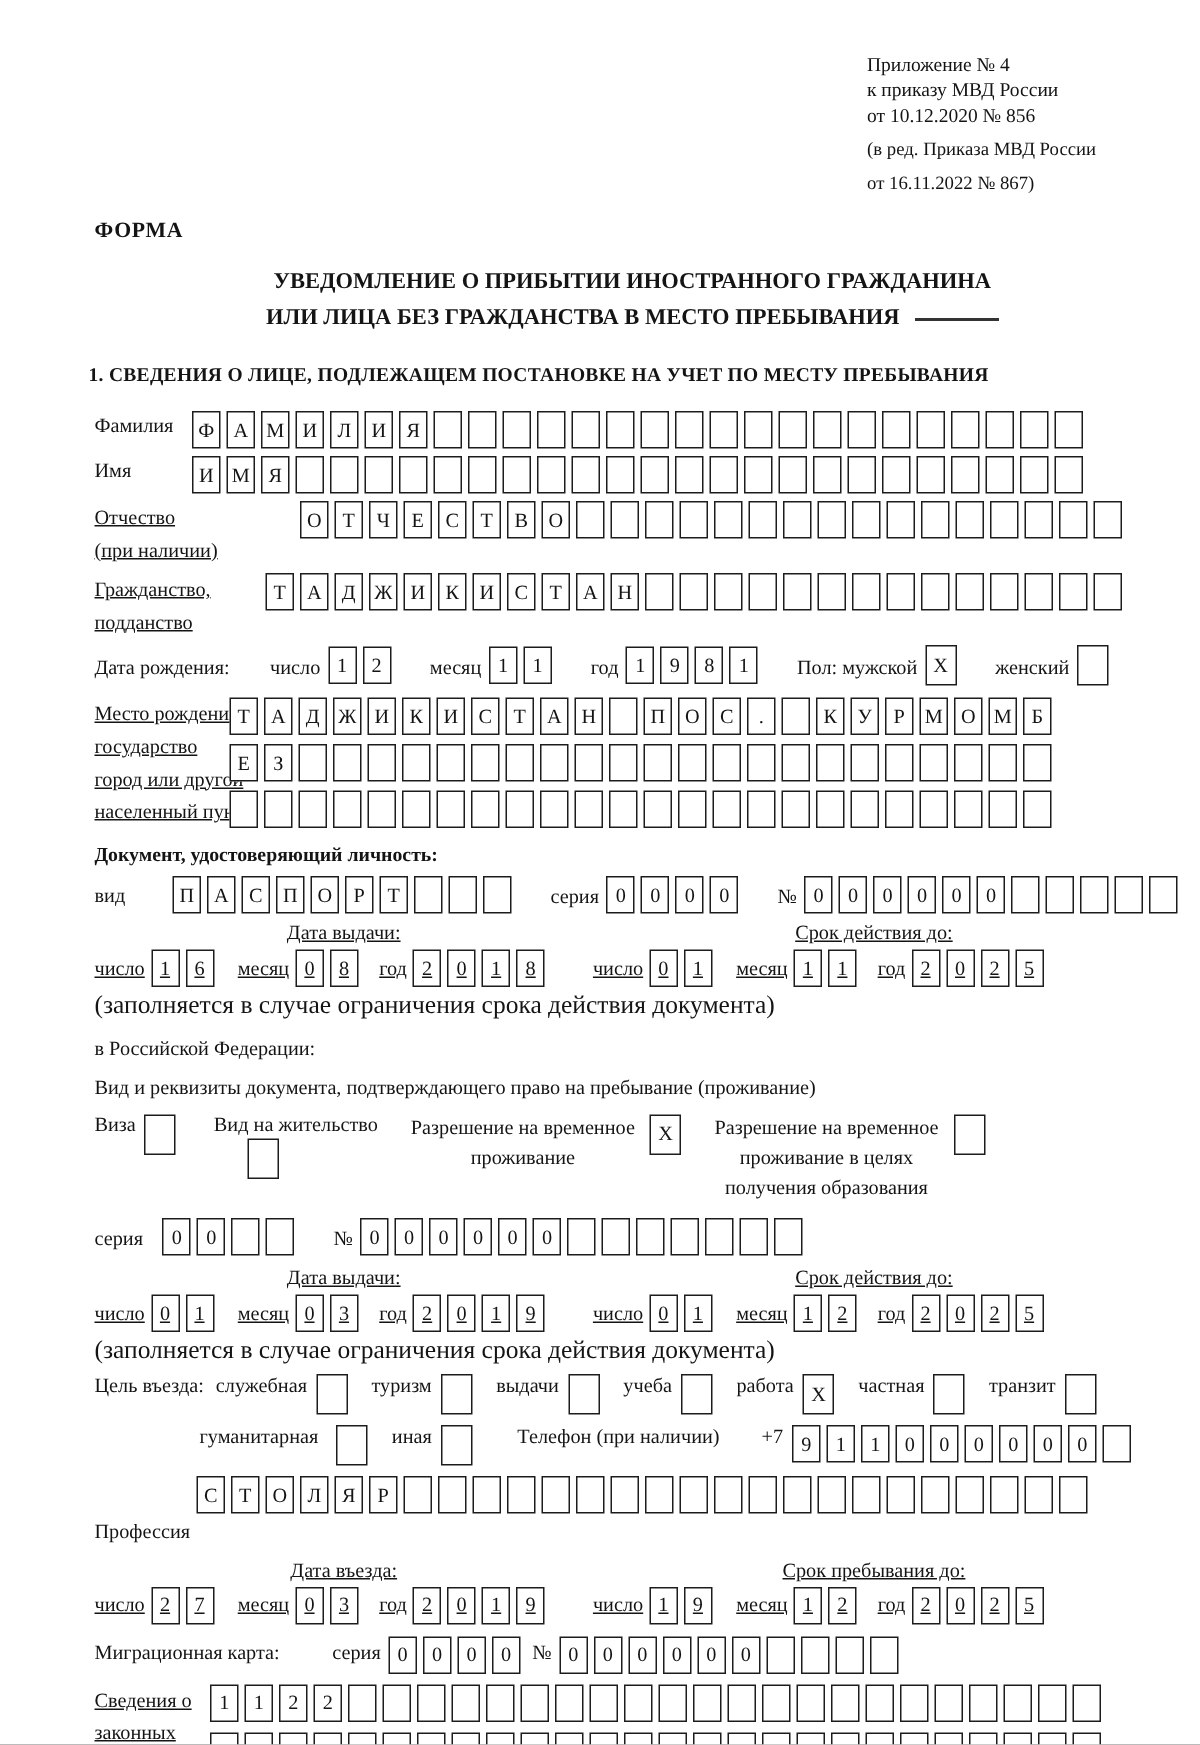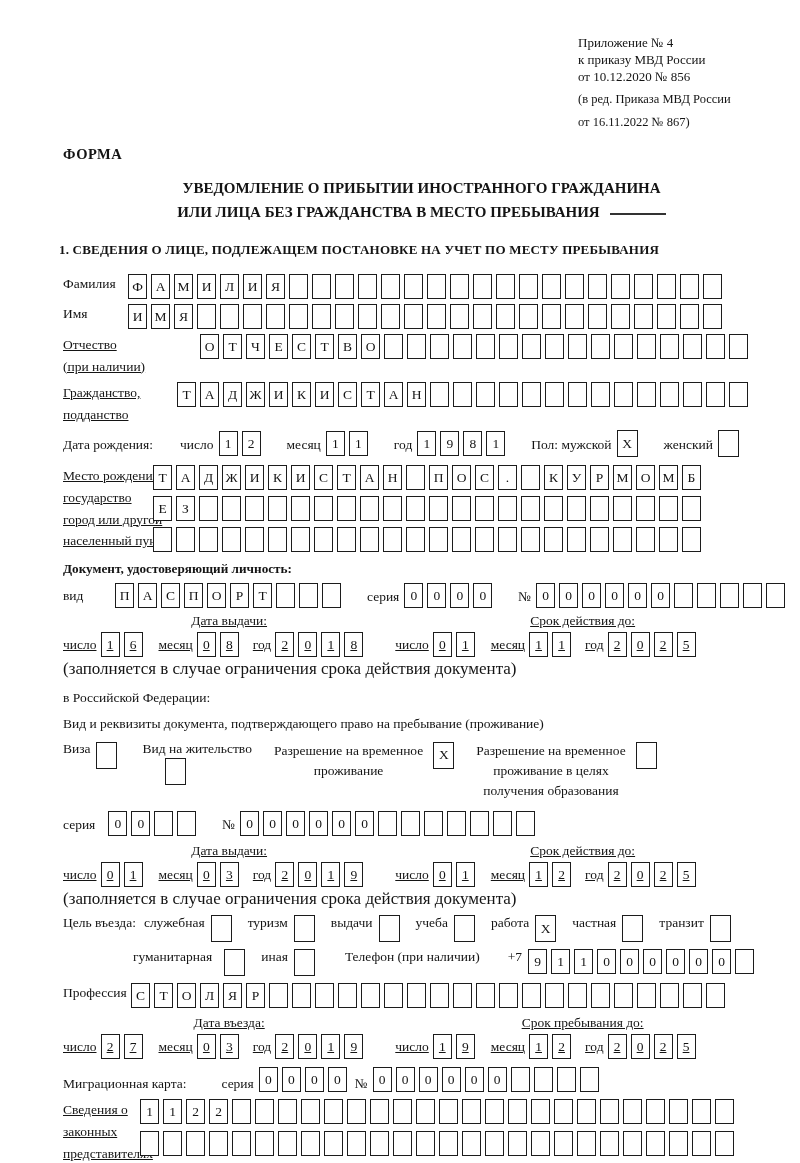--- a/index.html
+++ b/index.html
@@ -576,21 +576,21 @@
         <span class="cell">0</span>
         <span class="cell">0</span>
         <span class="cell">0</span>
         <span class="cell">0</span>
         <span class="cell">0</span>
         <span class="cell"></span>
       </span>
   </div>
 
   <div class="frow" style="margin-bottom:7px;">
-    <div class="flabel w65" style="width:68px;">Профессия</div>
+    <div class="flabel w65" style="width:68px;margin-top:27px;">Профессия</div>
     <div class="cells">
         <span class="cell">С</span>
         <span class="cell">Т</span>
         <span class="cell">О</span>
         <span class="cell">Л</span>
         <span class="cell">Я</span>
         <span class="cell">Р</span>
         <span class="cell"></span>
         <span class="cell"></span>
         <span class="cell"></span>
@@ -654,21 +654,21 @@
         <span class="cells">
             <span class="cell">2</span>
             <span class="cell">0</span>
             <span class="cell">2</span>
             <span class="cell">5</span>
           </span>
       </div>
     </div>
   </div>
 
-  <div class="frow" style="align-items:flex-end; margin-bottom:7px;">
+  <div class="frow" style="align-items:flex-start; margin-bottom:7px;">
     <span class="inl first">Миграционная карта:</span>
     <span class="inl" style="margin-left:30px;">серия</span>
     <span class="cells">
         <span class="cell">0</span>
         <span class="cell">0</span>
         <span class="cell">0</span>
         <span class="cell">0</span>
       </span>
     <span class="inl" style="margin-left:4px;">№</span>
     <span class="cells">

